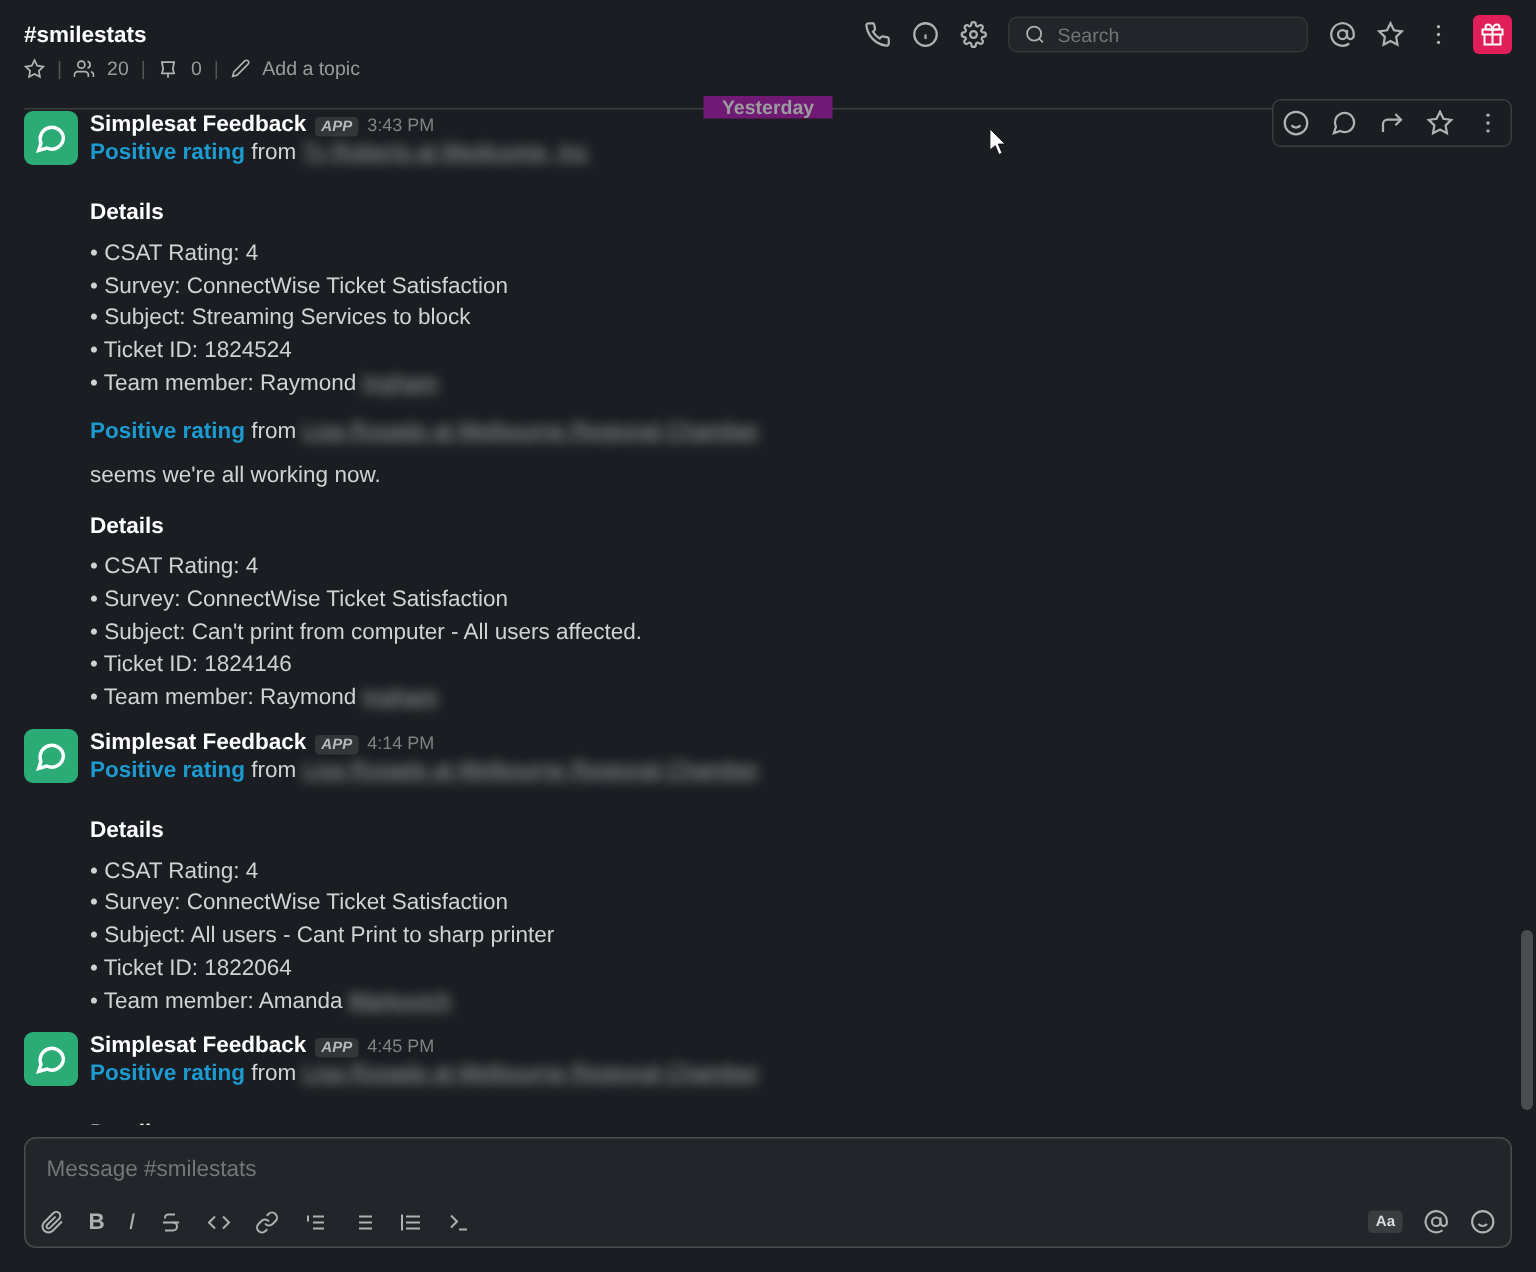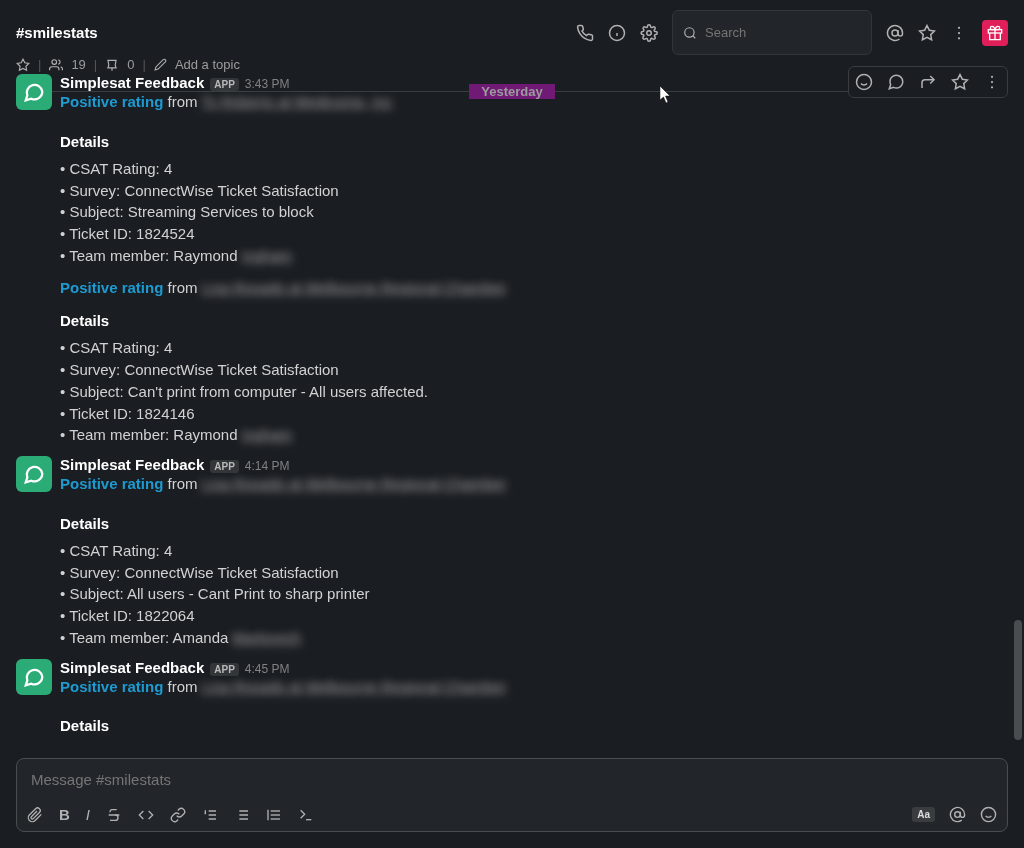--- a/index.html
+++ b/index.html
@@ -39,21 +39,21 @@
   }
   .sep { color: #555; }
   .search-box {
     display: flex;
     align-items: center;
     background: #222529;
     border: 1px solid #333639;
     border-radius: 6px;
     padding: 4px 10px;
     width: 200px;
-    height: 45px;
+    height: 24px;
     gap: 8px;
   }
   .search-input {
     background: transparent;
     border: none;
     color: #aaa;
     font-size: 13px;
     outline: none;
     flex: 1;
   }
@@ -134,20 +134,21 @@
     font-weight: 900;
     font-size: 15px;
   }
   .app-badge {
     background: #333639;
     color: #b8b9ba;
     font-size: 10px;
     padding: 1px 4px;
     border-radius: 3px;
     font-weight: 600;
+    font-style: italic;
   }
   .msg-time {
     color: #808183;
     font-size: 12px;
   }
   .positive {
     color: #1d9bd1;
     font-weight: 600;
   }
   .from-text { color: #d1d2d3; }
@@ -318,21 +319,21 @@
   </span>
   <span class="sep">|</span>
   <span class="icon-btn">
     <svg width="14" height="14" viewBox="0 0 24 24" fill="none" stroke="currentColor" stroke-width="2">
         <path d="M17 21v-2a4 4 0 0 0-4-4H5a4 4 0 0 0-4 4v2"></path>
         <circle cx="9" cy="7" r="4"></circle>
         <path d="M23 21v-2a4 4 0 0 0-3-3.87"></path>
         <path d="M16 3.13a4 4 0 0 1 0 7.75"></path>
       </svg>
   </span>
-  <span>19</span>
+  <span>20</span>
   <span class="sep">|</span>
   <span class="icon-btn">
     <svg width="14" height="14" viewBox="0 0 24 24" fill="none" stroke="currentColor" stroke-width="2">
         <line x1="12" y1="17" x2="12" y2="22"></line>
         <path d="M5 17h14l-1.5-5L19 4H5l1.5 8z"></path>
       </svg>
   </span>
   <span>0</span>
   <span class="sep">|</span>
   <span class="icon-btn">
@@ -413,20 +414,21 @@
         <div class="detail-line">• Survey: ConnectWise Ticket Satisfaction</div>
         <div class="detail-line">• Subject: Streaming Services to block</div>
         <div class="detail-line">• Ticket ID: 1824524</div>
         <div class="detail-line"><span>• Team member: Raymond</span> <span class="blur">Ingham</span></div>
       </div>
       <div class="line" style="margin-top:10px;">
         <span class="positive">Positive rating</span>
         <span class="from-text">from</span>
         <span class="blur">Lisa Rosado at Melbourne Regional Chamber</span>
       </div>
+      <div class="line" style="margin-top:8px;">seems we're all working now.</div>
       <div class="details-block inline" style="margin-top:14px;">
         <div class="details-title">Details</div>
         <div class="detail-line">• CSAT Rating: 4</div>
         <div class="detail-line">• Survey: ConnectWise Ticket Satisfaction</div>
         <div class="detail-line">• Subject: Can't print from computer - All users affected.</div>
         <div class="detail-line">• Ticket ID: 1824146</div>
         <div class="detail-line"><span>• Team member: Raymond</span> <span class="blur">Ingham</span></div>
       </div>
     </div>
   </div>

